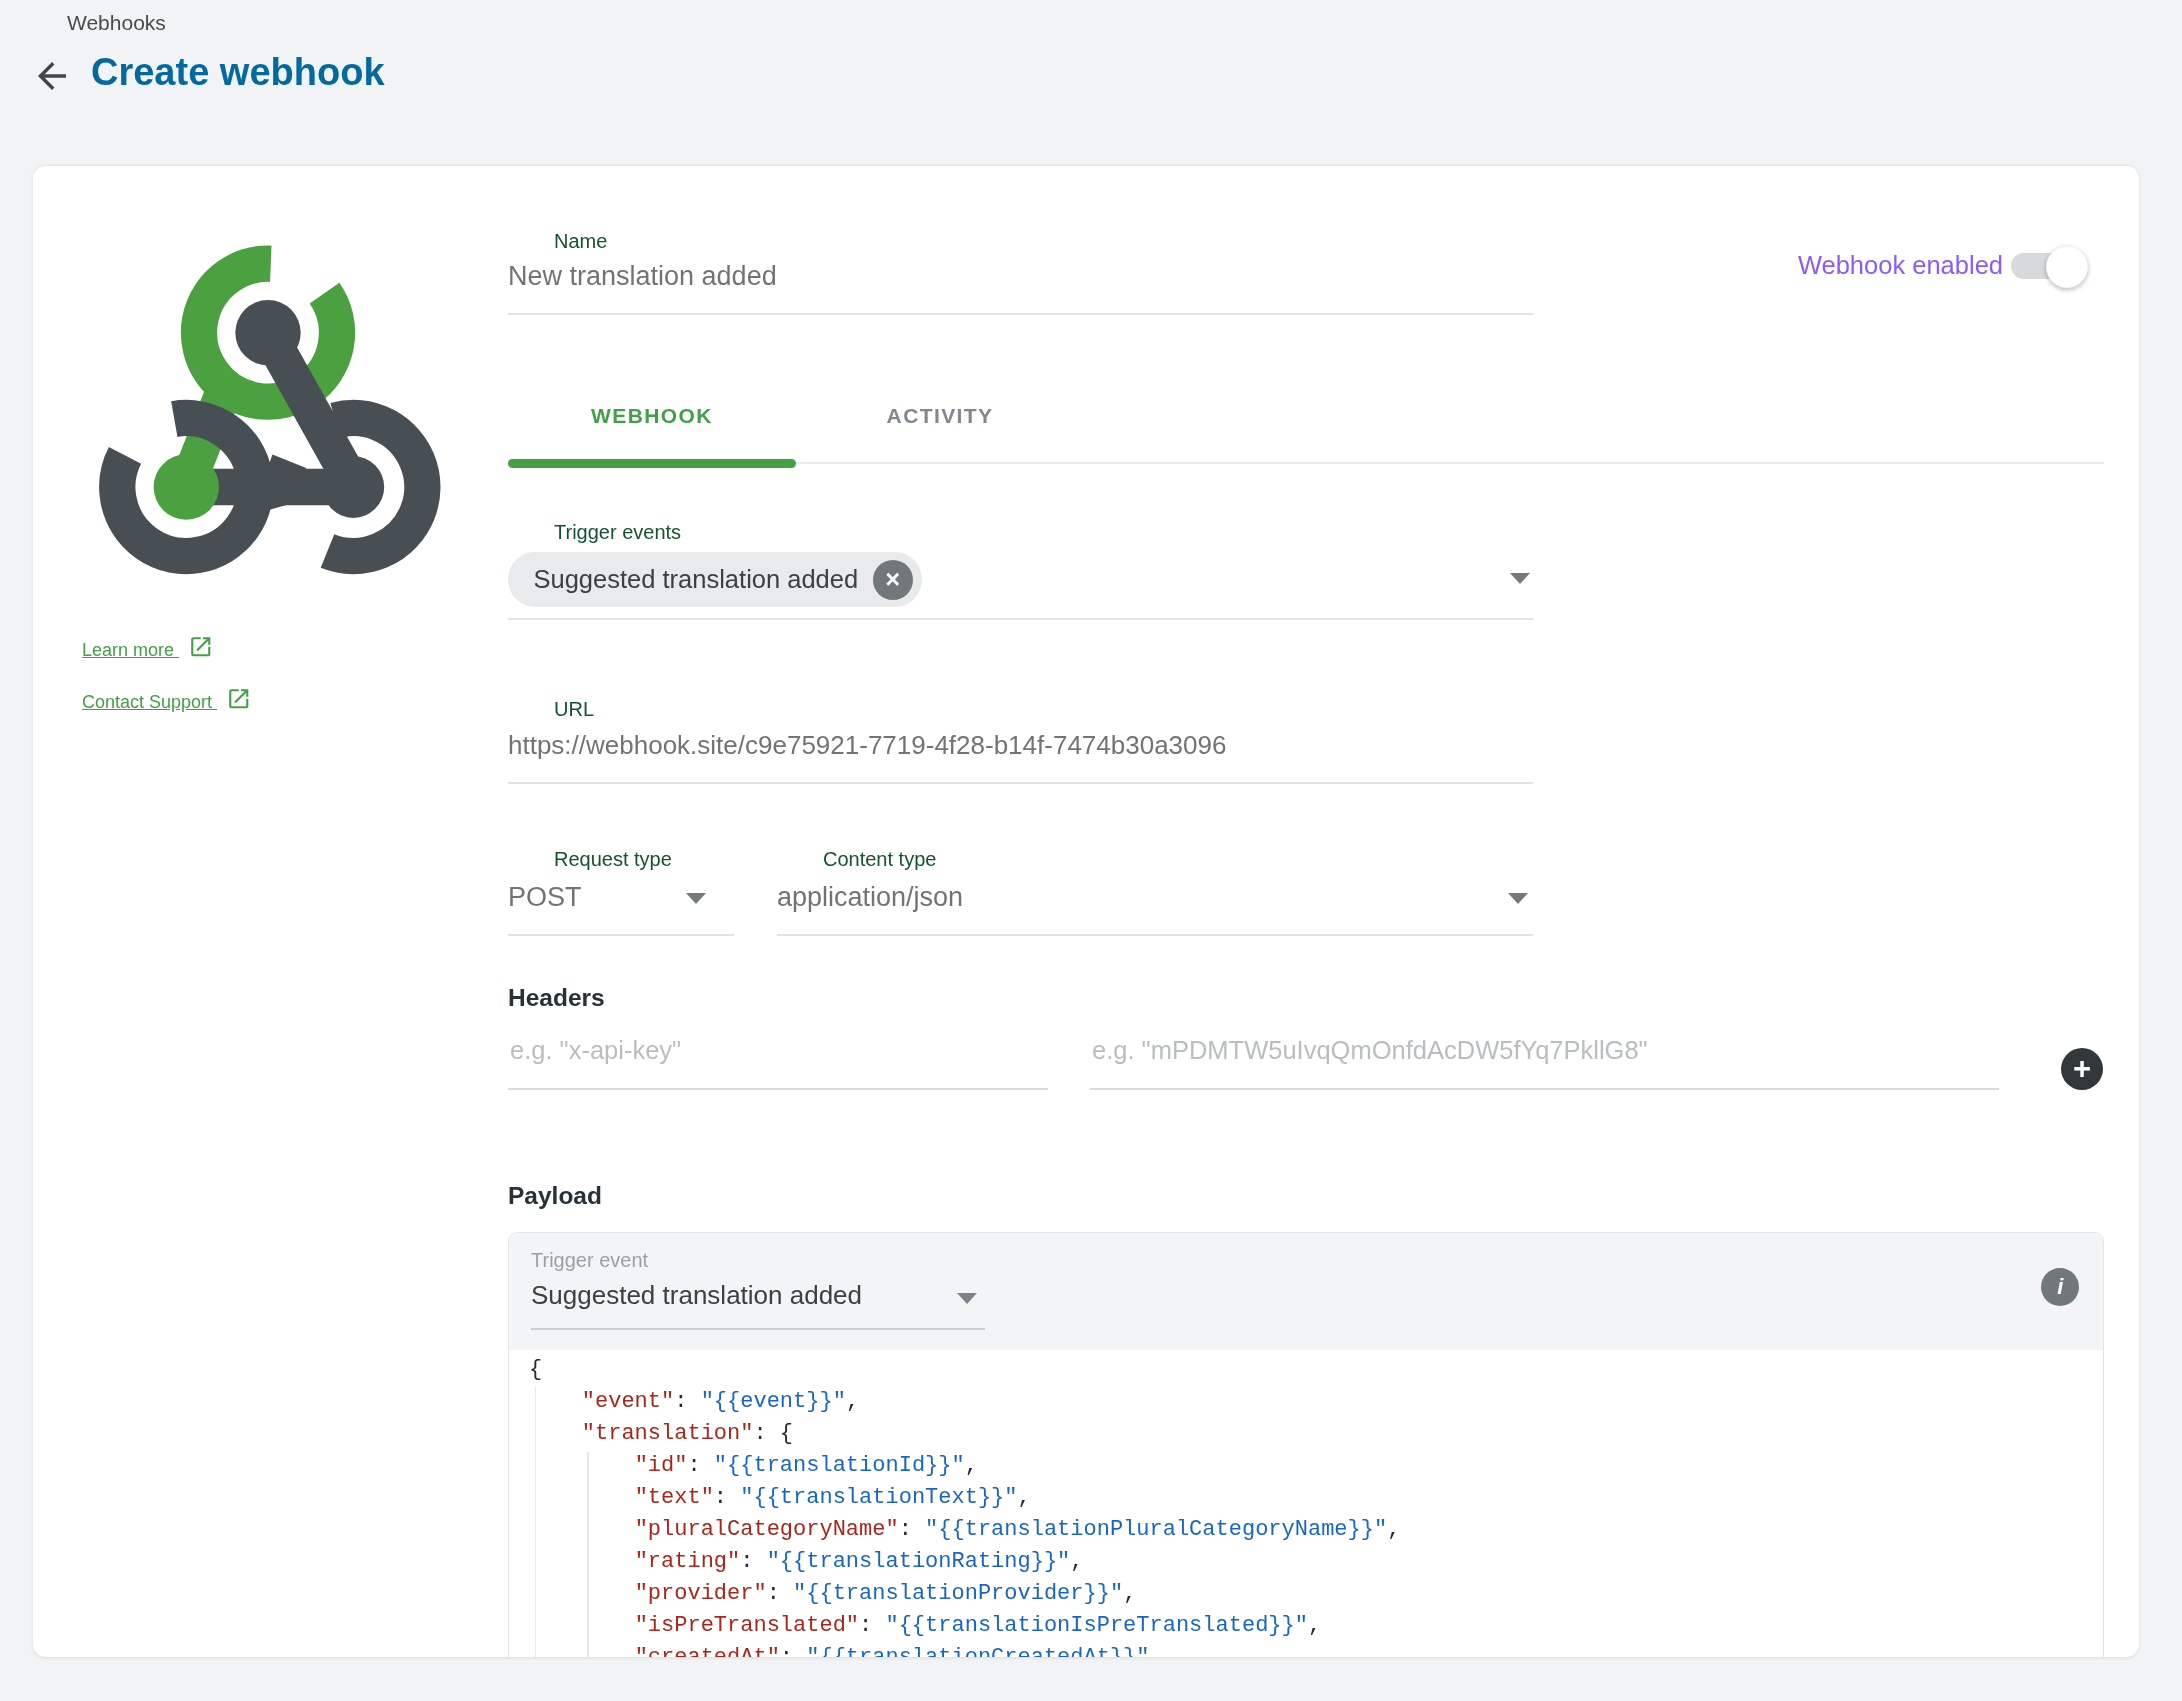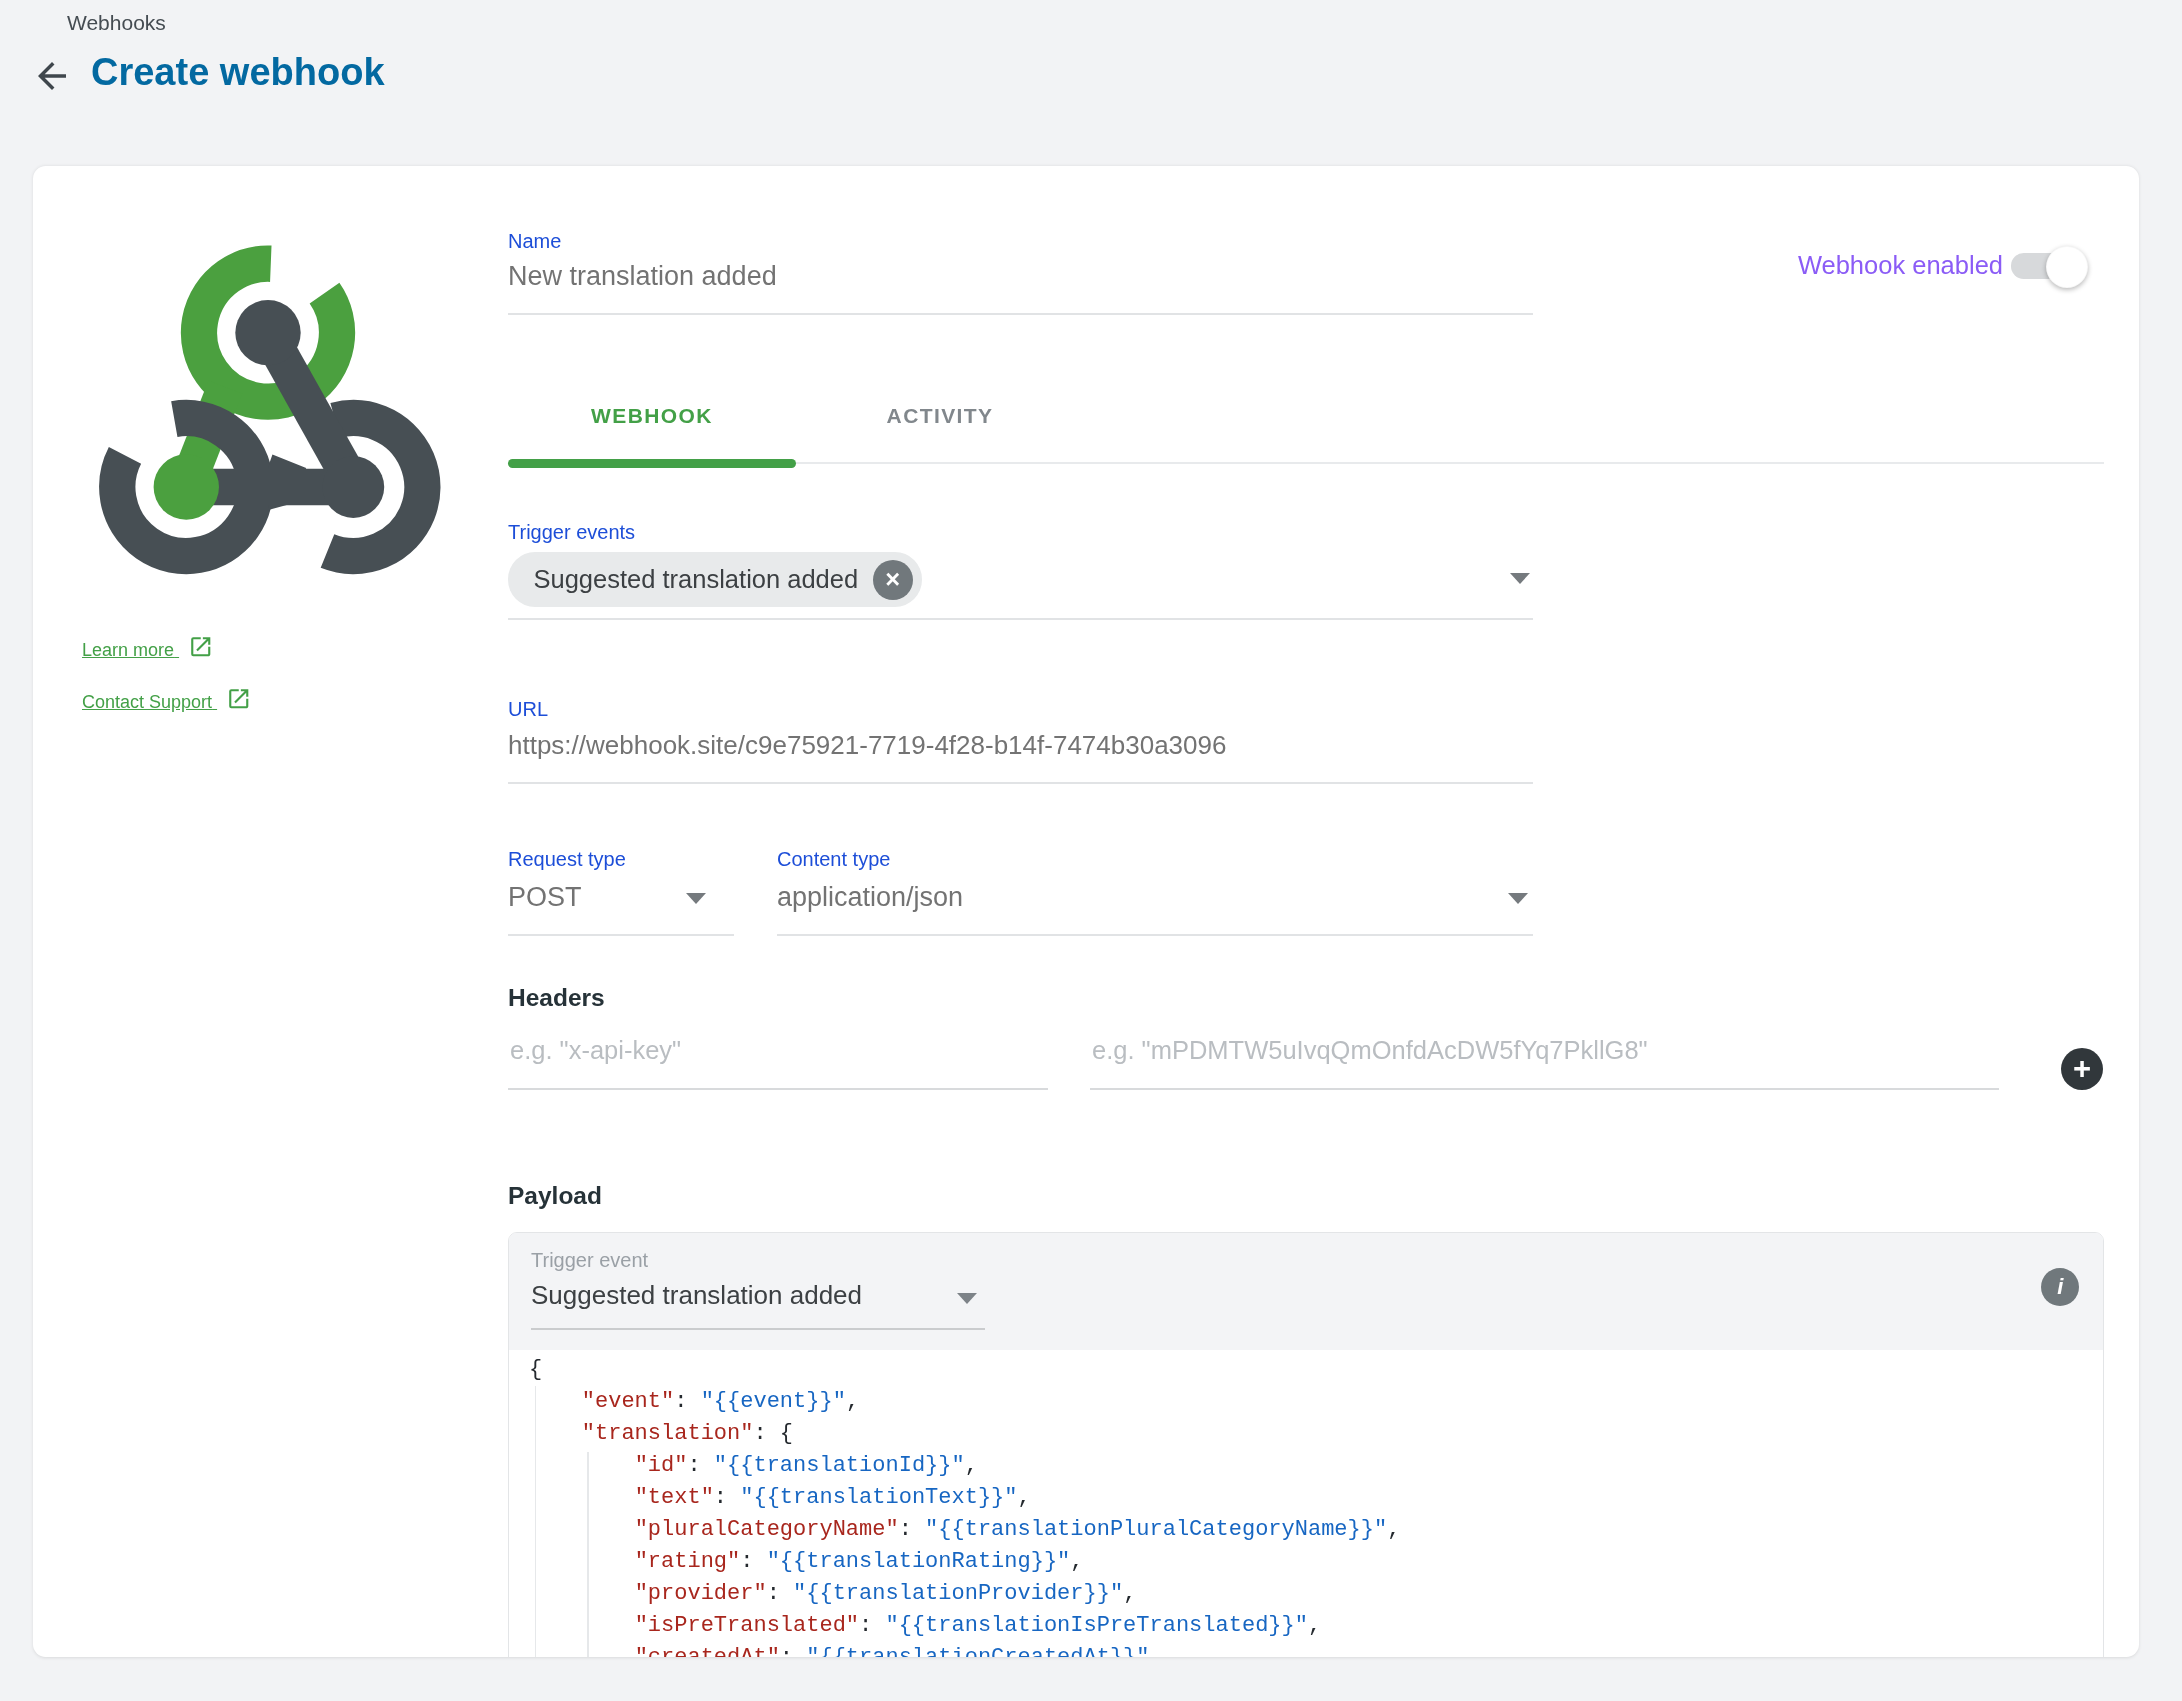--- a/index.html
+++ b/index.html
@@ -13,21 +13,21 @@
   
   .card{position:absolute;left:33px;top:166px;width:2106px;height:1491px;background:#ffffff;
         border-radius:12.7px;box-shadow:0 0.9px 3.6px rgba(0,0,0,.10);overflow:hidden;}
   
   .logo{position:absolute;left:53px;top:65px;width:364px;height:345px;}
   .side-link{position:absolute;left:49px;font-size:18px;color:var(--accent_green,#43a047);cursor:pointer;text-decoration:underline;}
   .side-link svg{width:25.5px;height:25.5px;fill:var(--accent_green,#43a047);vertical-align:-3.6px;margin-left:9px;}
   .link-learn{top:468px;}
   .link-support{top:520px;}
   
-  .fld-label{position:absolute;font-size:20px;color:#1d4ed8;}
+  .fld-label{position:absolute;font-size:20px;color:#14532d;margin-left:46px;}
   .fld-value{position:absolute;font-size:26px;color:#737373;}
   .uline{position:absolute;height:1.8px;background:#e1e3e5;}
   .dd-arrow{position:absolute;width:0;height:0;border-left:10px solid transparent;
             border-right:10px solid transparent;border-top:11.8px solid #757a7e;}
   
   .name-label{left:475px;top:64px;}
   .name-value{left:475px;top:95px;font-size:27px;}
   .name-uline{left:475px;top:147px;width:1025px;}
   .toggle-label{position:absolute;top:85px;right:136px;font-size:25.5px;color:#8b5cf6;}
   .switch{position:absolute;top:87px;right:55px;width:73px;height:25.5px;border-radius:12.7px;

